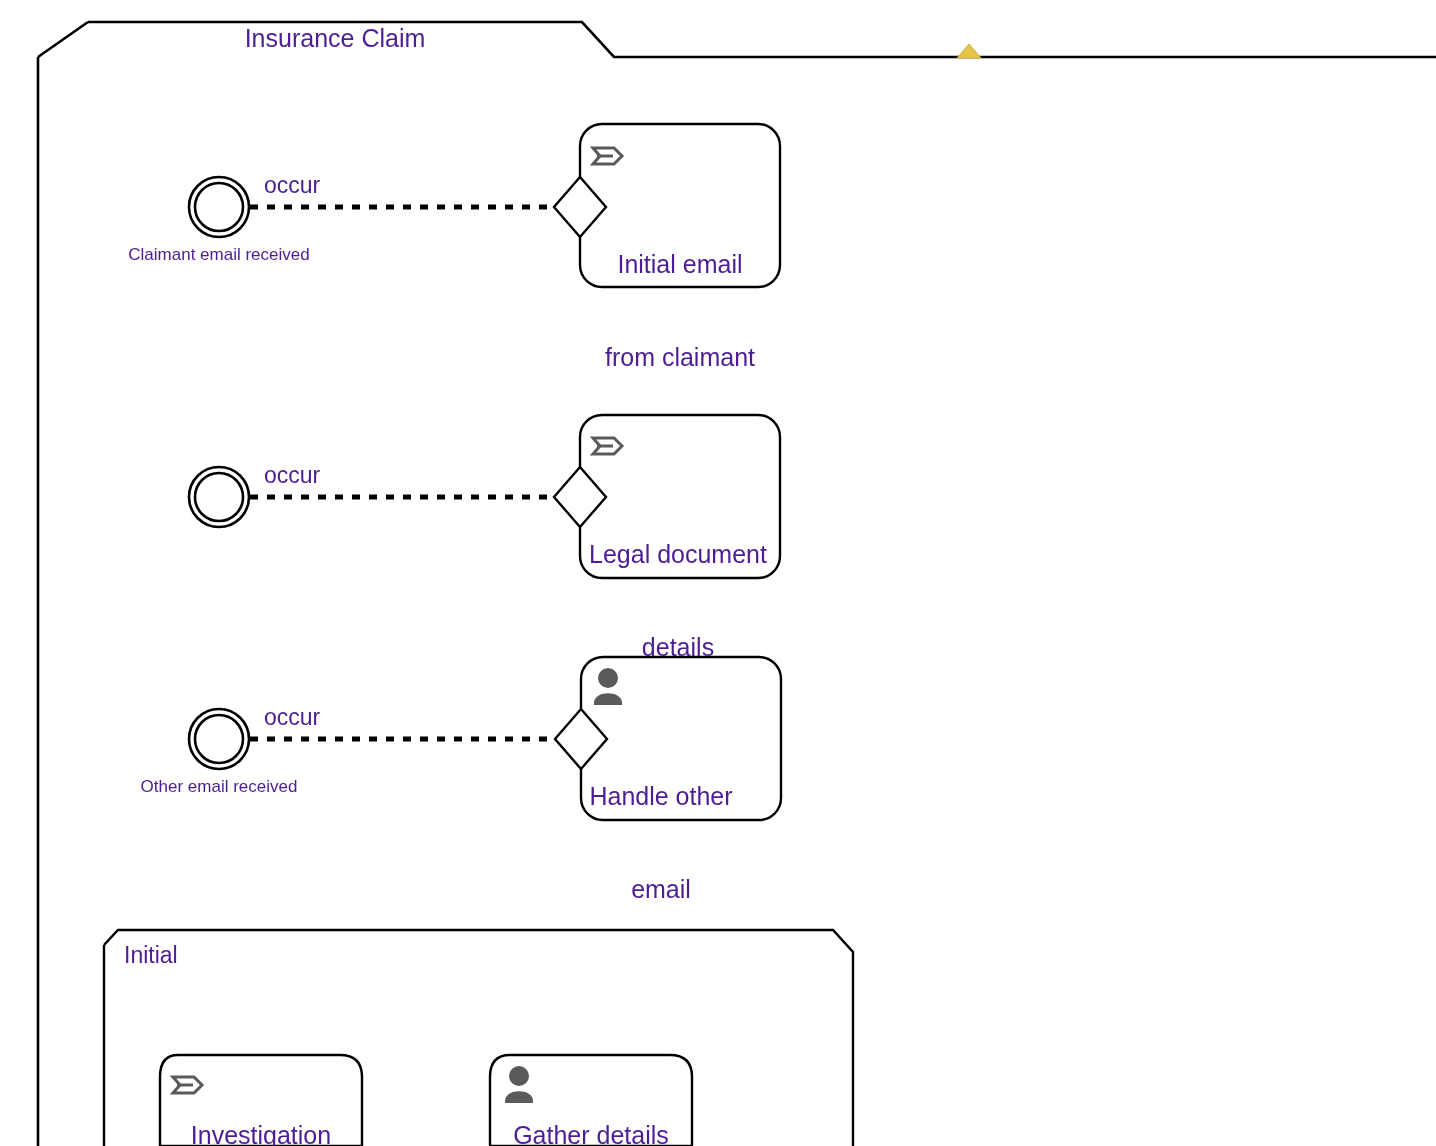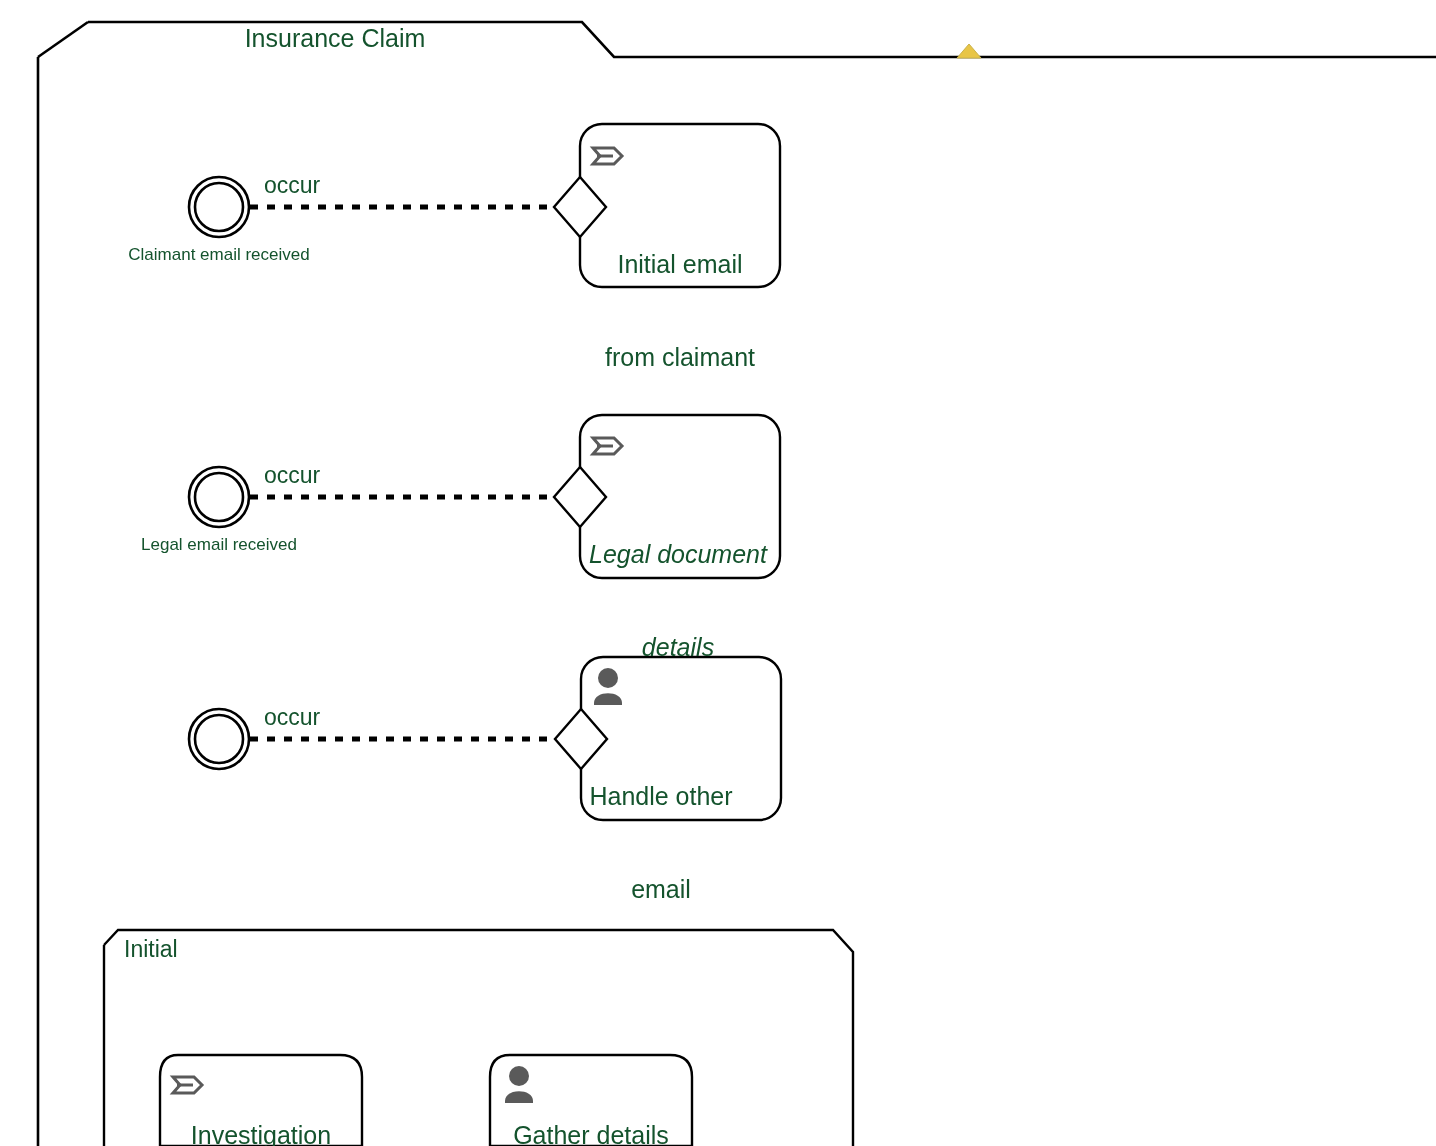--- a/index.html
+++ b/index.html
@@ -20,21 +20,21 @@
   }
   .svg-layer {
     position: absolute;
     left: 0;
     top: 0;
     width: 1436px;
     height: 1146px;
   }
   .txt {
     position: absolute;
-    color: #14532d;
+    color: #4c1d95;
     white-space: pre;
     line-height: 1.2;
   }
   .pool-title {
     font-size: 25px;
     text-align: center;
     width: 520px;
   }
   .event-label {
     font-size: 17px;
@@ -46,20 +46,21 @@
     text-align: center;
   }
   .task-label {
     font-size: 25px;
     text-align: center;
     line-height: 1.25;
   }
   .lane-title {
     font-size: 23px;
     text-align: center;
+    margin-top: 6px;
   }
   .subtask-label {
     font-size: 25px;
     text-align: center;
     line-height: 1.25;
   }
 </style>
 </head>
 <body>
 
@@ -123,30 +124,30 @@
       <path d="M 505 1101 C 505 1088 533 1088 533 1101 L 533 1103 L 505 1103 Z" fill="#5a5a5a"></path>
     </g>
   </svg>
 
   <div class="txt pool-title" style="left:75px; top:23px;">Insurance Claim</div>
 
   <div class="txt flow-label" style="left:264px; top:172px;">occur</div>
   <div class="txt event-label" style="left:9px; top:245px;">Claimant email received</div>
 
   <div class="txt flow-label" style="left:264px; top:462px;">occur</div>
-  <div class="txt event-label" style="left:9px; top:535px;">Legal email received</div>
 
   <div class="txt flow-label" style="left:264px; top:704px;">occur</div>
+  <div class="txt event-label" style="left:9px; top:777px;">Other email received</div>
 
   <div class="txt task-label" style="left:590px; top:186px; width:180px;">
     <div>Initial email</div>
     <div>from claimant</div>
   </div>
 
-  <div class="txt task-label" style="left:588px; top:476px; width:180px;font-style:italic;">
+  <div class="txt task-label" style="left:588px; top:476px; width:180px;">
     <div>Legal document</div>
     <div>details</div>
   </div>
 
   <div class="txt task-label" style="left:571px; top:718px; width:180px;">
     <div>Handle other</div>
     <div>email</div>
   </div>
 
   <div class="txt lane-title" style="left:124px; top:936px;">Initial</div>

